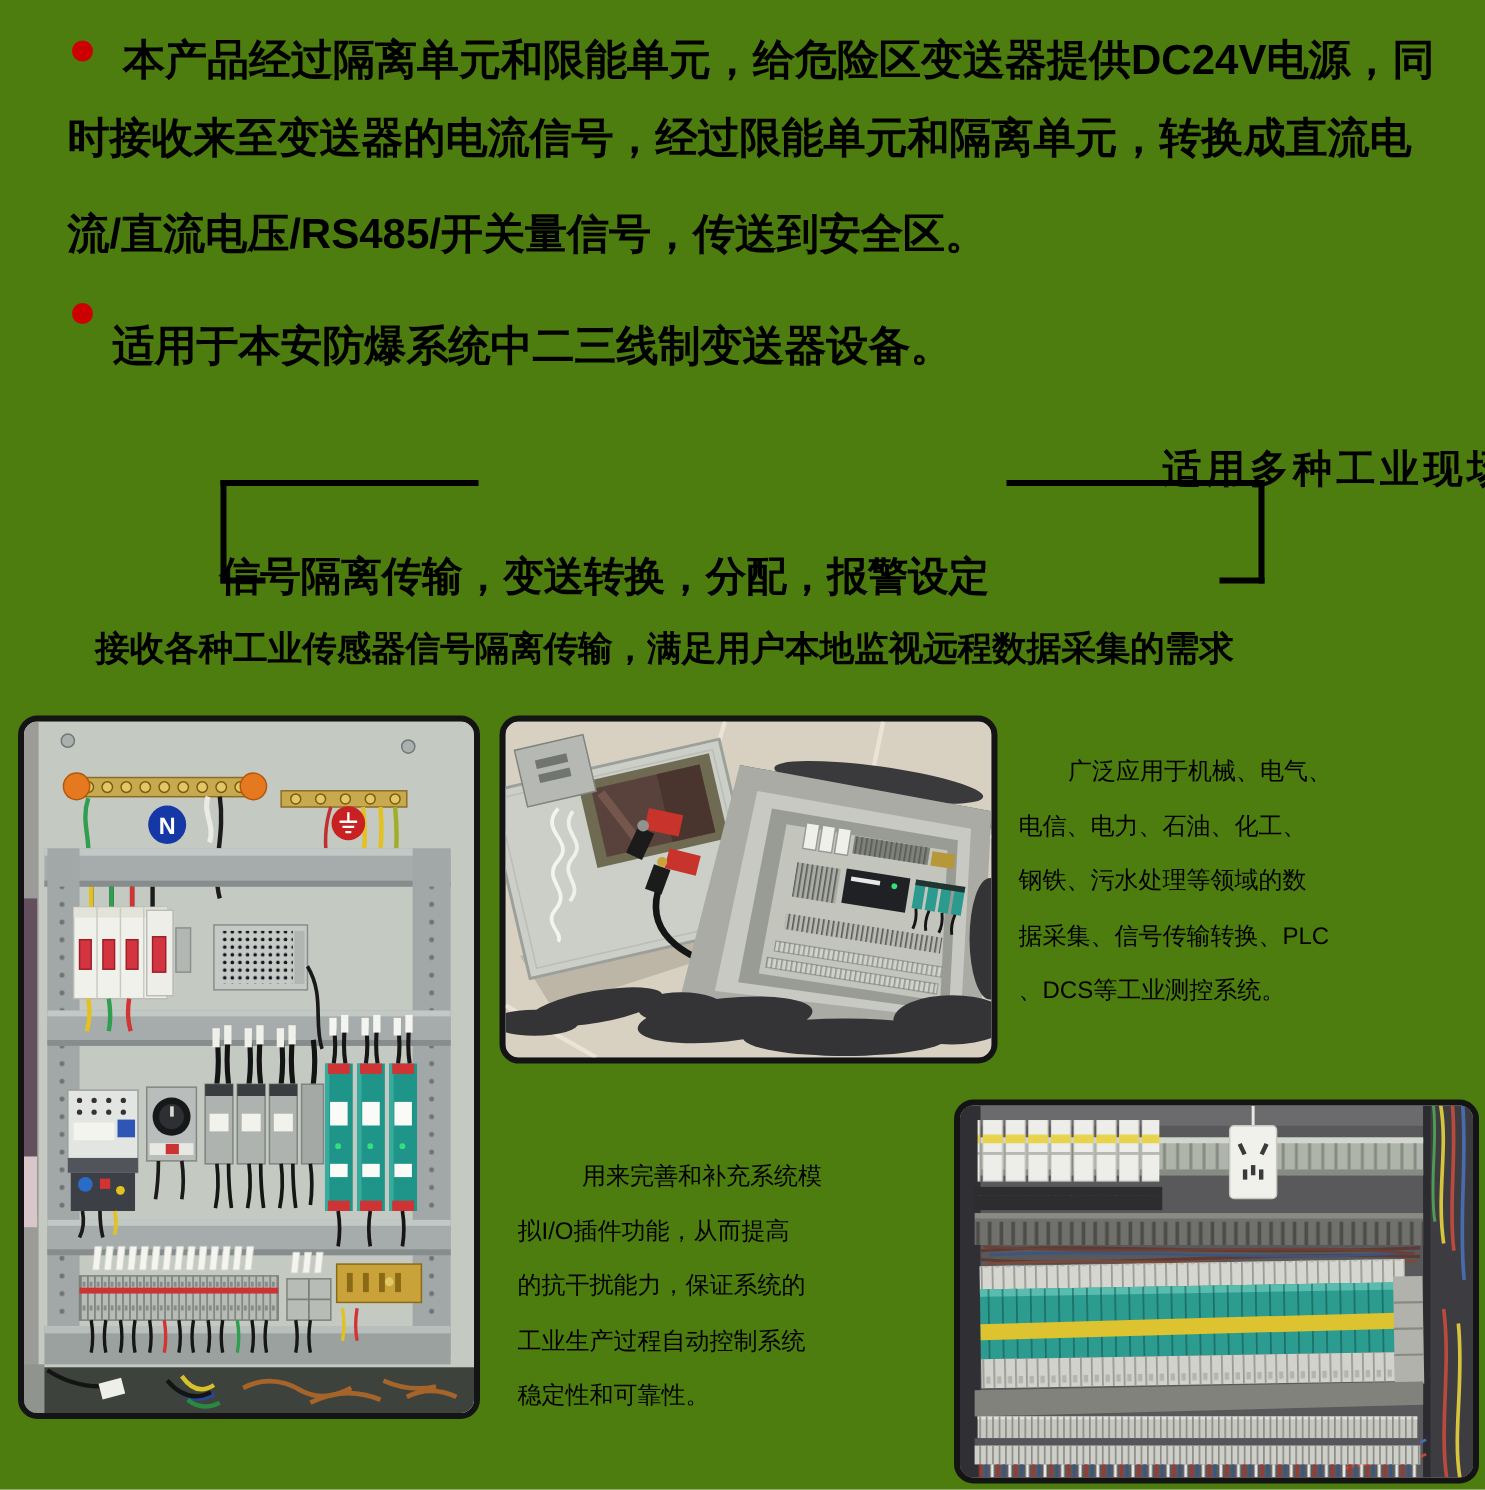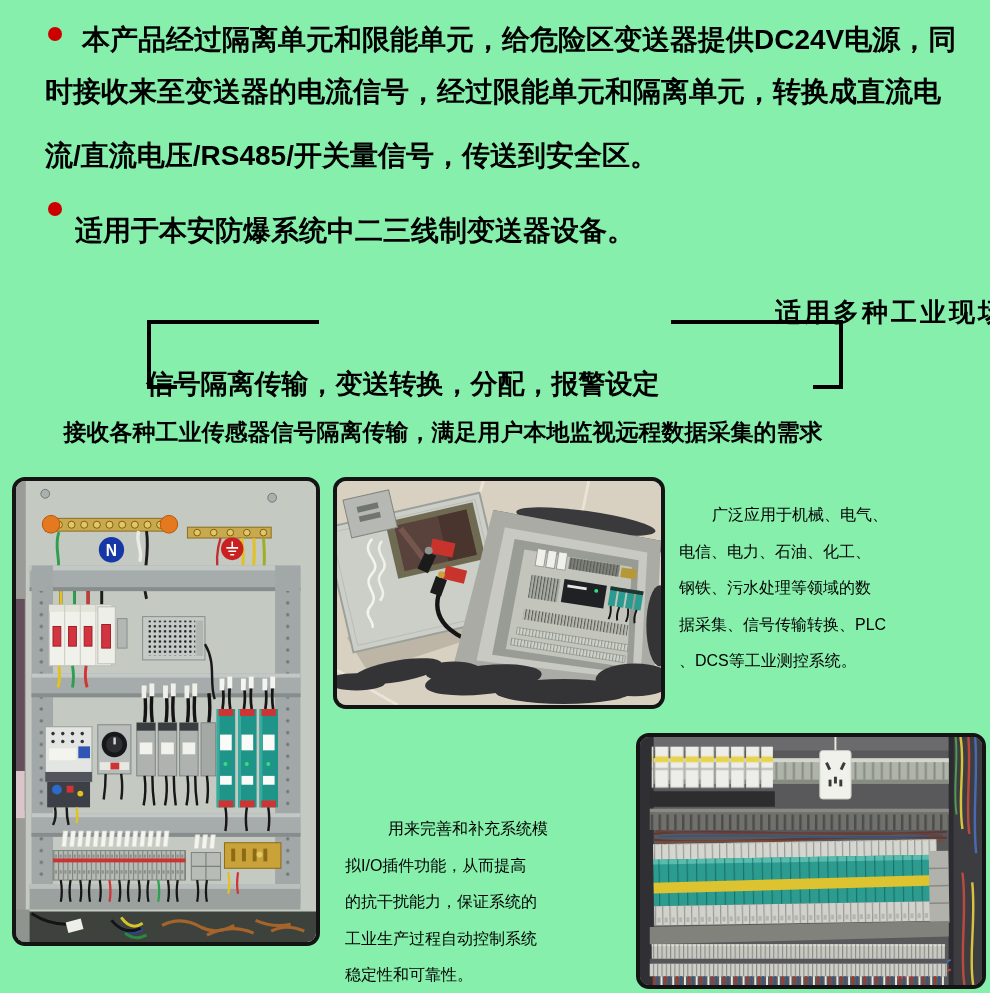--- a/index.html
+++ b/index.html
@@ -1,32 +1,32 @@
 <!DOCTYPE html>
 <html><head>
 <meta charset="utf-8">
 <style>
   html,body{margin:0;padding:0;}
   body{width:990px;height:993px;background:#ffffff;font-family:"Liberation Sans","DejaVu Sans",sans-serif;color:#000;}
-  .page{position:relative;width:990px;height:993px;background:#86efac;overflow:hidden;}
+  .page{position:relative;width:990px;height:993px;background:#4d7c0f;overflow:hidden;}
   .bullet{position:absolute;width:14px;height:14px;border-radius:50%;background:#cc0000;}
   .intro-line{position:absolute;font-size:28px;font-weight:bold;white-space:nowrap;letter-spacing:0;}
   .banner-title{position:absolute;left:17px;top:295px;width:990px;text-align:right;font-size:26px;font-weight:bold;letter-spacing:3px;}
   .banner-subtitle{position:absolute;left:0;top:366px;width:806px;text-align:center;font-size:27px;font-weight:bold;}
   .banner-note{position:absolute;left:0;top:417px;width:886px;text-align:center;font-size:23px;font-weight:bold;}
   .bkt{position:absolute;background:#000;}
   .bkt-corner{position:absolute;box-sizing:border-box;background:transparent;}
   .bkt-left{border-left:4px solid #000;border-bottom:4px solid #000;}
   .bkt-right{border-right:4px solid #000;border-bottom:4px solid #000;}
   .photo{position:absolute;box-sizing:border-box;border:4px solid #141414;border-radius:13px;overflow:hidden;background:#9aa09c;}
   .photo svg{display:block;width:100%;height:100%;}
   .txtblock{position:absolute;}
   .txtblock .ln{font-size:16px;line-height:36.5px;white-space:nowrap;font-weight:normal;color:#000;}
   .ln.indent1{padding-left:33px;}
-  .ln.indent2{padding-left:43px;margin-top:44px;}
+  .ln.indent2{padding-left:43px;}
 </style>
 </head>
 <body>
 
 <div class="page">
 
   <section>
     <span class="bullet" style="left:48px;top:27px;"></span>
     <div class="intro-line" style="left:82px;top:21px;">本产品经过隔离单元和限能单元，给危险区变送器提供DC24V电源，同</div>
     <div class="intro-line" style="left:45px;top:73px;">时接收来至变送器的电流信号，经过限能单元和隔离单元，转换成直流电</div>

